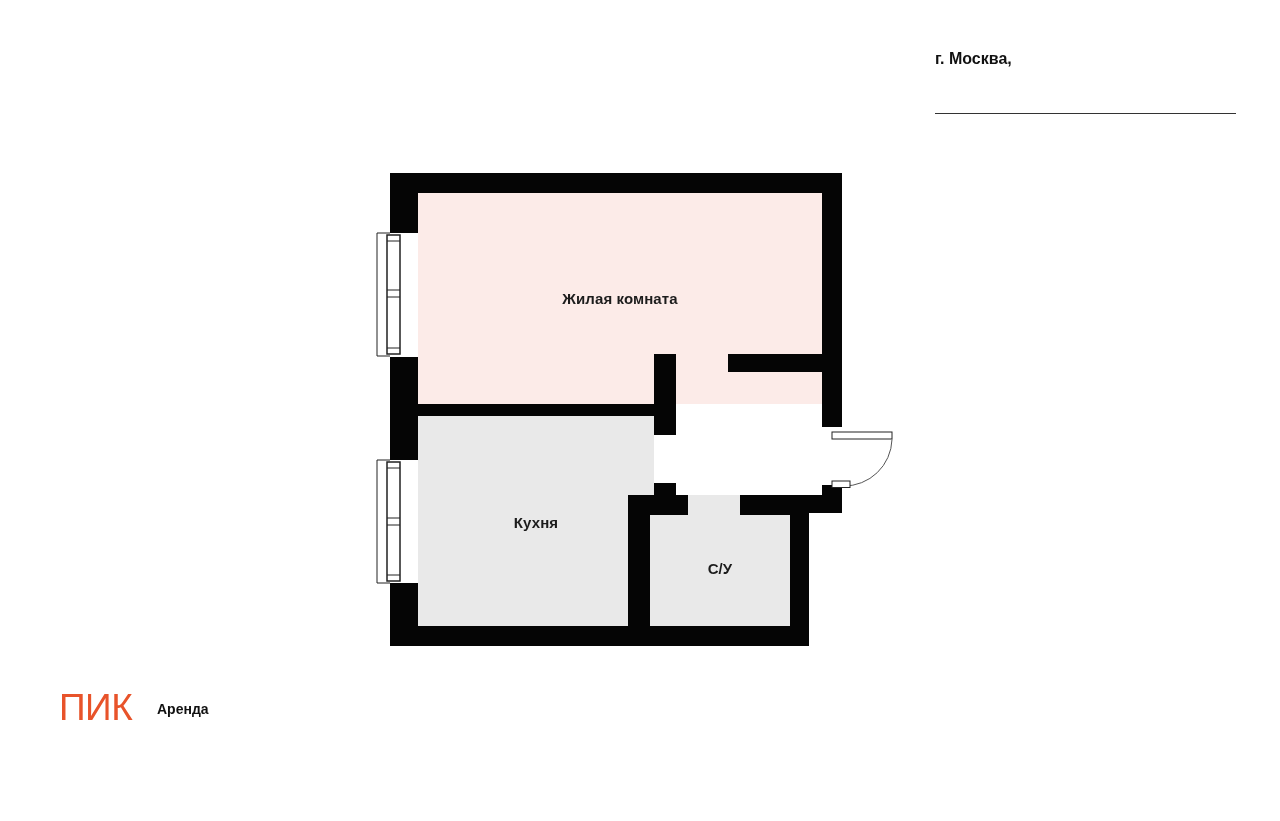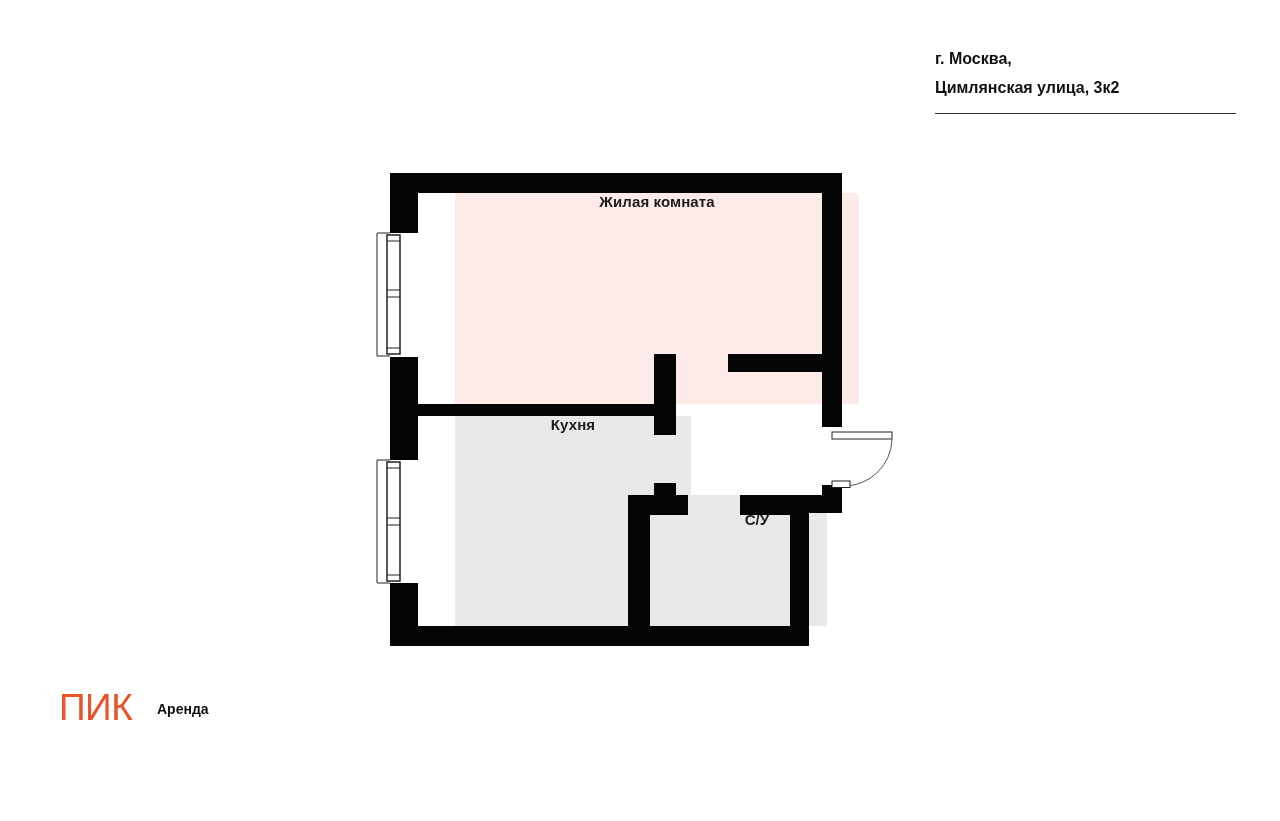--- a/index.html
+++ b/index.html
@@ -13,21 +13,21 @@
                 border-top:1px solid #333;}
 
   
   .compass{position:absolute;left:55px;top:55px;width:92px;height:92px;}
   .compass svg{position:absolute;left:0;top:0;}
   .compass-letter{position:absolute;width:14px;height:14px;font-size:11px;font-weight:700;
                   text-align:center;line-height:14px;color:#1a1a1a;}
 
   
   .plan{position:absolute;left:0;top:0;width:1280px;height:821px;}
-  .room{position:absolute;display:flex;justify-content:center;margin-left:37px;}
+  .room{position:absolute;display:flex;align-items:center;justify-content:center;}
   .room-label{font-size:15px;font-weight:700;color:#1c1c1c;letter-spacing:.1px;}
   .living{left:418px;top:193px;width:404px;height:211px;background:var(--living-fill,#fcebe8);}
   .hall{left:654px;top:354px;width:168px;height:141px;background:#fff;}
   .kitchen{left:418px;top:416px;width:236px;height:212px;background:var(--room-fill,#e9e9e9);}
   .bath{left:650px;top:495px;width:140px;height:131px;background:var(--room-fill,#e9e9e9);
         padding-top:16px;box-sizing:border-box;}
   .wall{position:absolute;background:var(--wall,#050505);}
   .fixture{position:absolute;}
 
   
@@ -48,21 +48,20 @@
       <polygon points="17,75 47.8,50.9 42.2,45.1" fill="#f05a28"></polygon>
     </svg>
     <span class="compass-letter" style="left:4px;top:7px;">З</span>
     <span class="compass-letter" style="left:71px;top:8px;">С</span>
     <span class="compass-letter" style="left:4px;top:75px;">Ю</span>
     <span class="compass-letter" style="left:73px;top:75px;">В</span>
   </div>
 
   <div class="address">
     <div>г. Москва,</div>
-    <div>Цимлянская улица, 3к2</div>
   </div>
   <div class="address-rule"></div>
 
   <div class="plan">
 
     <div class="room living">
       <span class="room-label">Жилая комната</span>
     </div>
     <div class="hall"></div>
     <div class="room kitchen">

